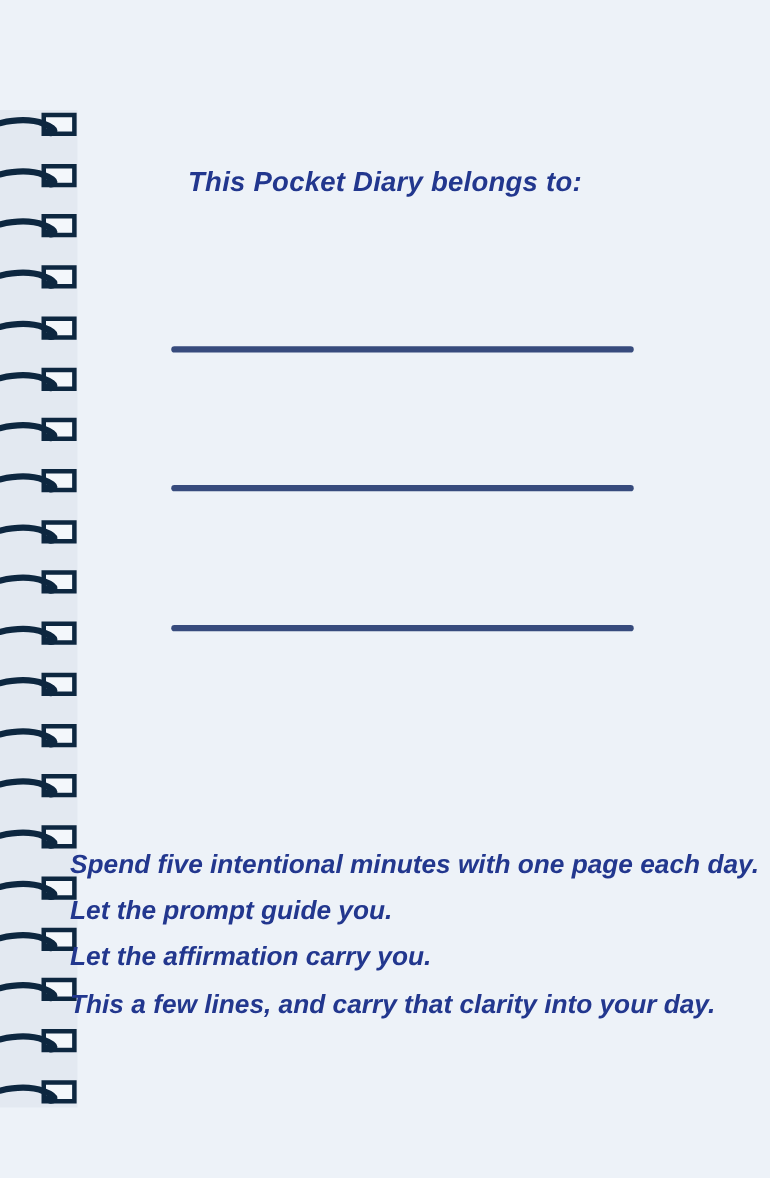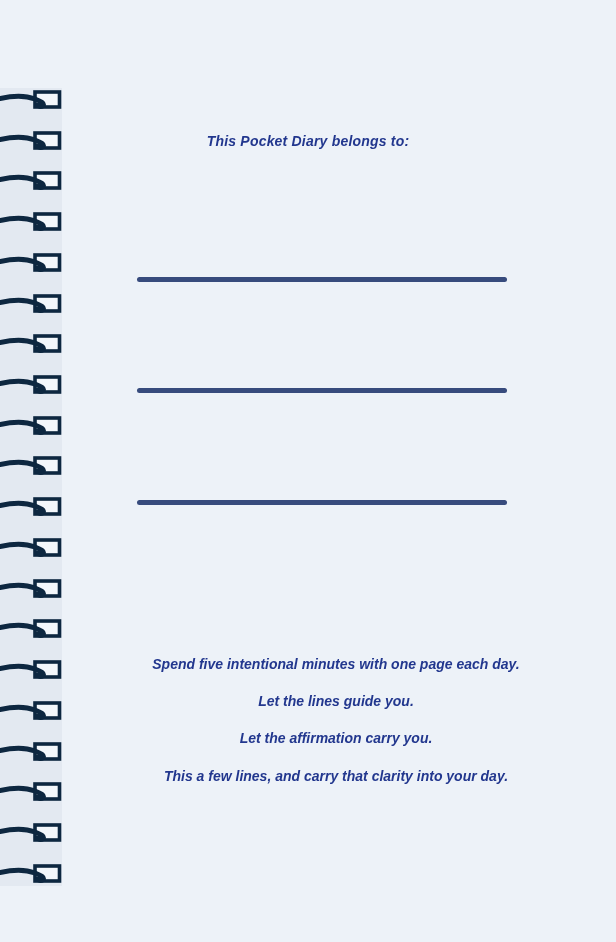--- a/index.html
+++ b/index.html
@@ -19,44 +19,44 @@
     background: var(--strip-bg, #e3e9f1);
   }
   .rings { position: absolute; left: 0; top: 0; width: 70px; height: 942px; }
   .ring { position: absolute; left: 0; width: 66px; height: 26px; display: block; }
 
   .title {
     position: absolute;
     top: 133px; left: 0;
     width: 616px;
     text-align: center;
-    font-size: 14px;
+    font-size: 22px;
     font-weight: bold;
     font-style: italic;
     letter-spacing: 0.2px;
     color: var(--ink, #22378e);
   }
 
   .name-line {
     position: absolute;
     left: 137px;
     width: 370px; height: 5px;
     border-radius: 2.5px;
     background: var(--line, #374b7d);
   }
   .name-line-1 { top: 277px; }
   .name-line-2 { top: 388px; }
   .name-line-3 { top: 500px; }
 
   .footer {
     position: absolute;
-    top: 646px; left: 56px;
+    top: 673px; left: 56px;
     width: 560px;
-    text-align: center;
-    font-size: 14px;
+    text-align: left;
+    font-size: 21px;
     font-weight: bold;
     font-style: italic;
     color: var(--ink, #22378e);
   }
   .footer p { line-height: 37.2px; }
 </style>
 </head>
 <body>
 
 <div class="page">
@@ -147,18 +147,18 @@
     </div>
 
   <h1 class="title">This Pocket Diary belongs to:</h1>
 
   <div class="name-line name-line-1"></div>
   <div class="name-line name-line-2"></div>
   <div class="name-line name-line-3"></div>
 
   <div class="footer">
     <p>Spend five intentional minutes with one page each day.</p>
-    <p>Let the lines guide you.</p>
+    <p>Let the prompt guide you.</p>
     <p>Let the affirmation carry you.</p>
     <p>This a few lines, and carry that clarity into your day.</p>
   </div>
 
 </div>
 
 </body></html>

